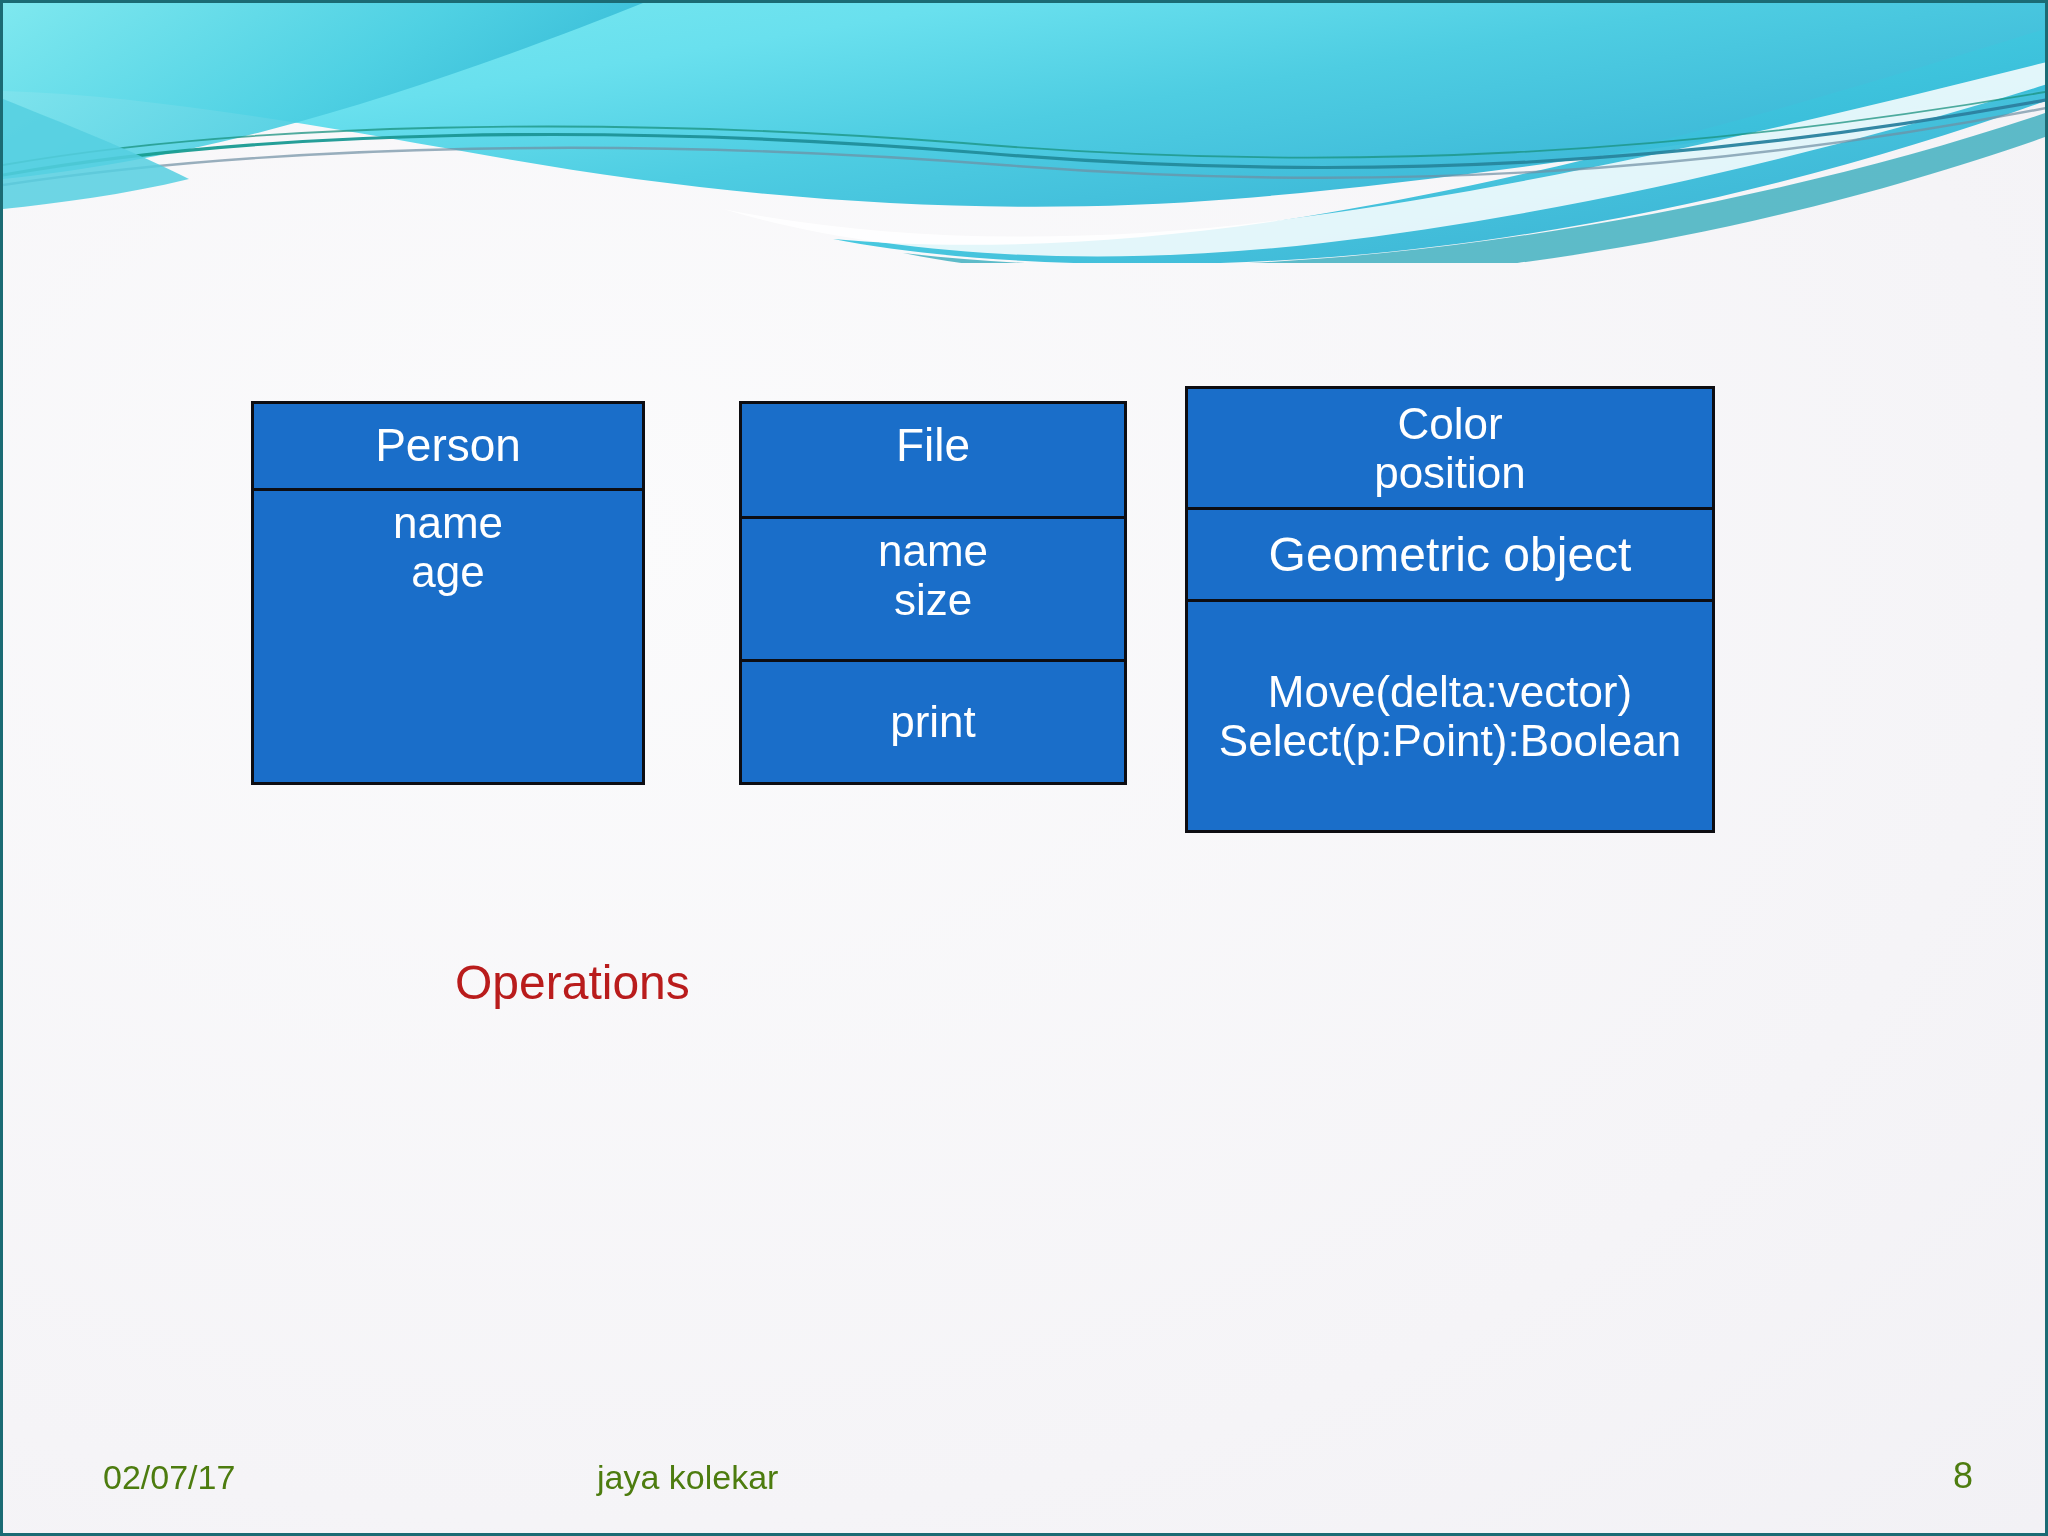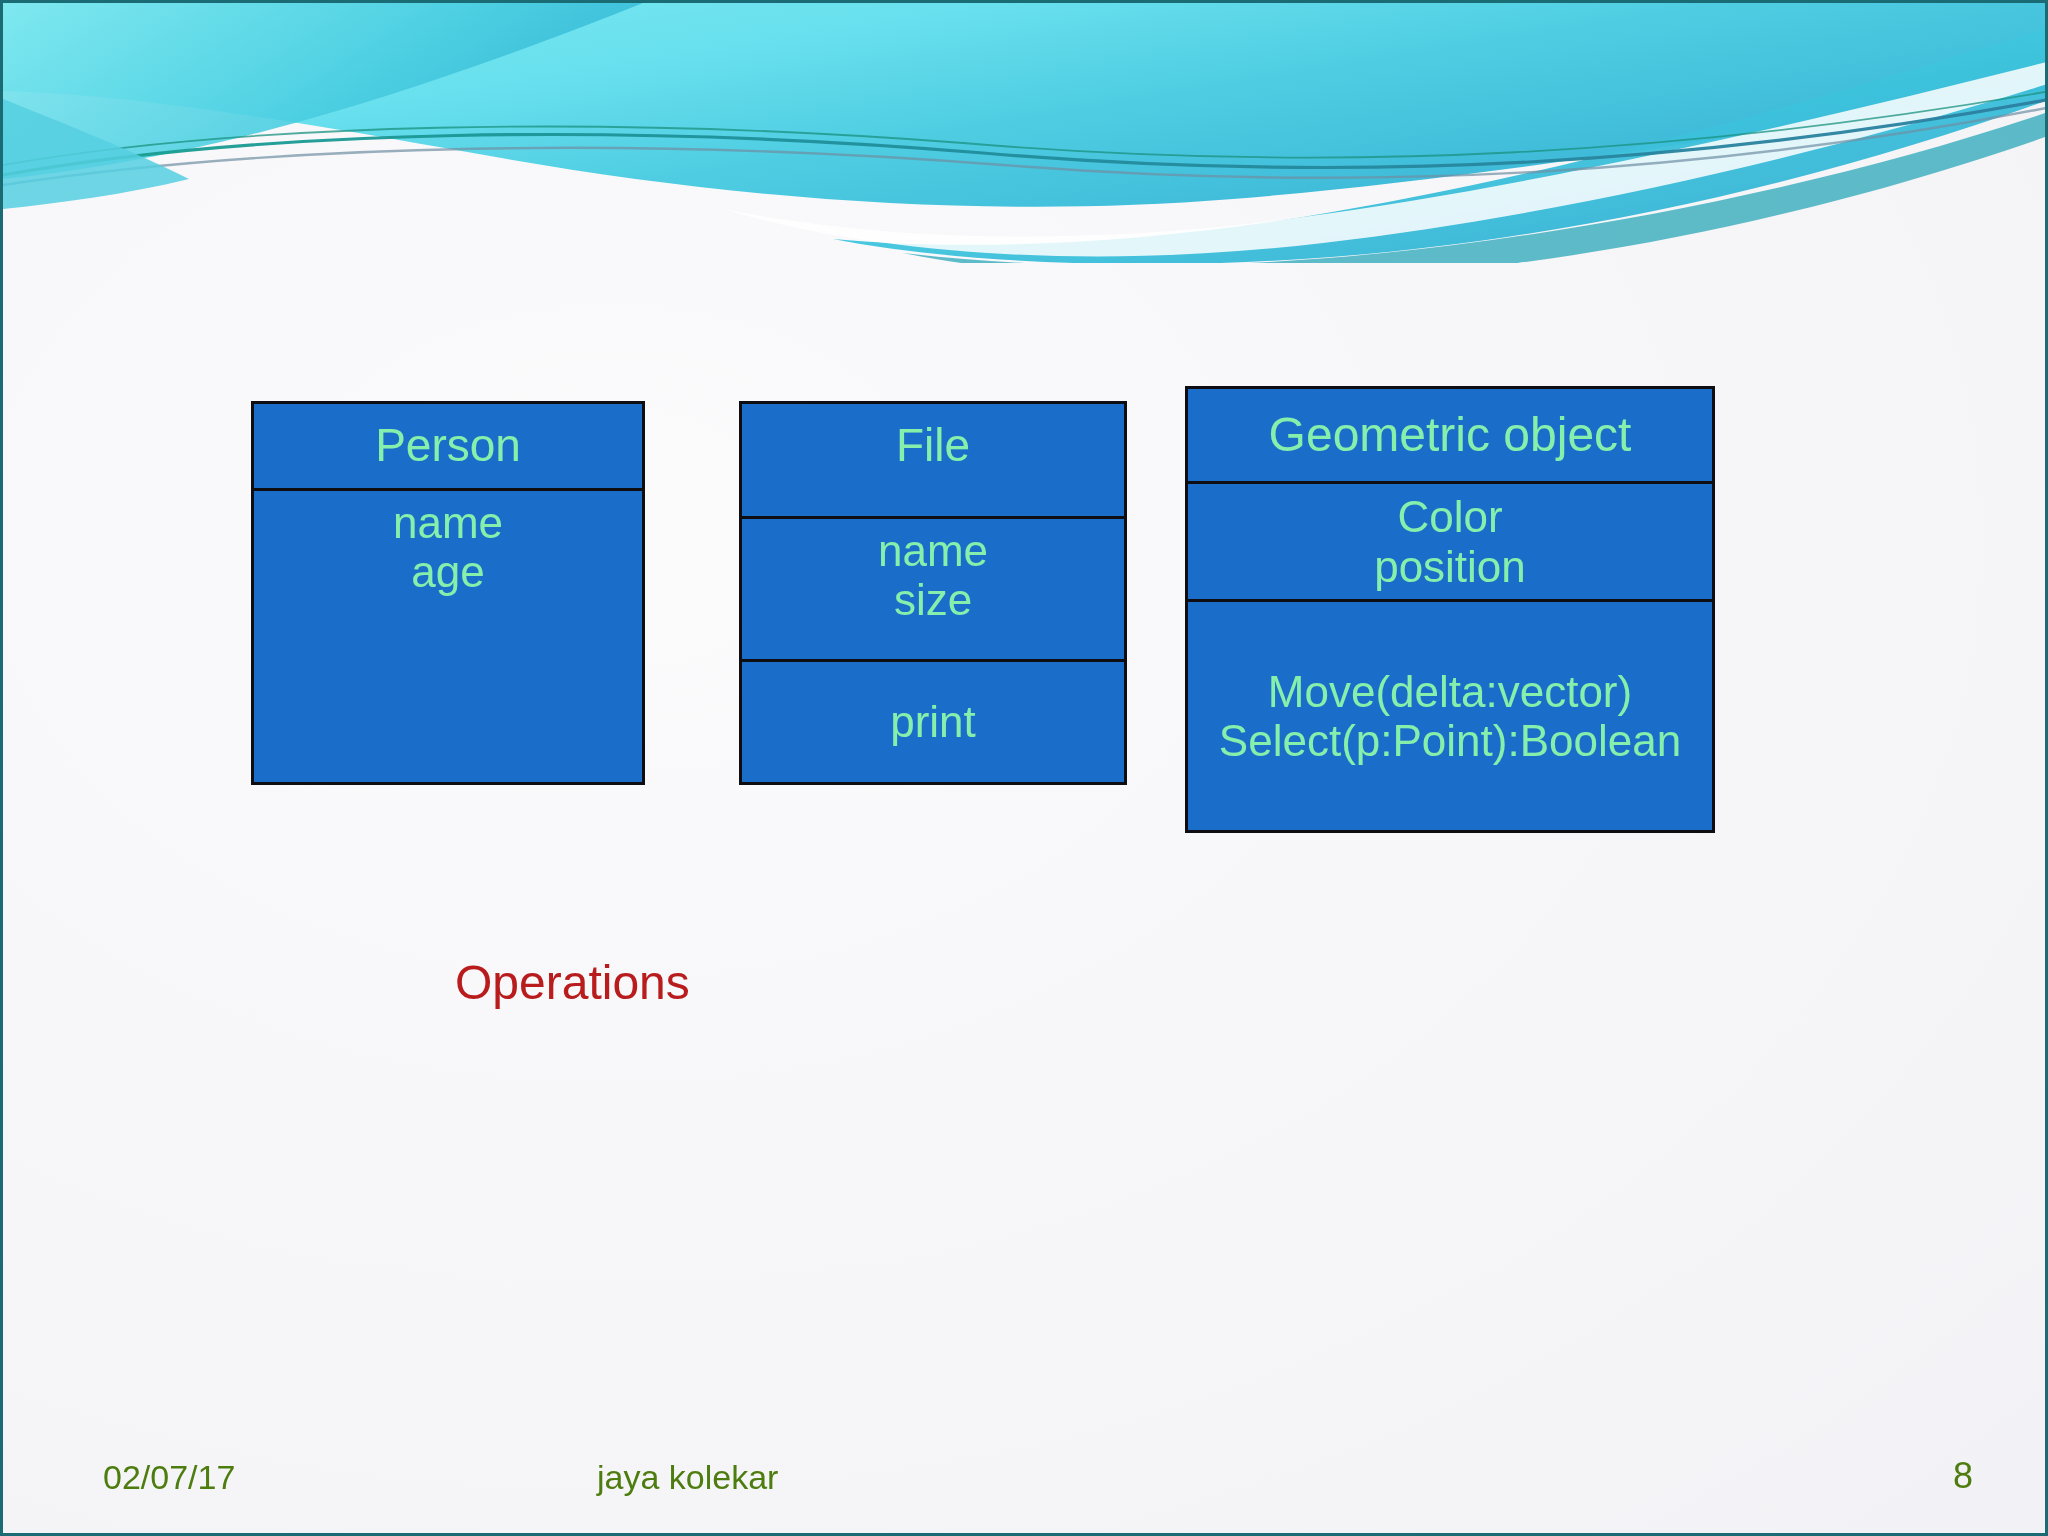--- a/index.html
+++ b/index.html
@@ -49,21 +49,21 @@
     box-sizing: border-box;
     display: flex;
     flex-direction: column;
   }
   .class-compartment {
     display: flex;
     flex-direction: column;
     align-items: center;
     justify-content: center;
     box-sizing: border-box;
-    color: #86efac;
+    color: #ffffff;
     line-height: 1.12;
     white-space: nowrap;
   }
   .class-compartment + .class-compartment {
     border-top: 3px solid #0d0d12;
   }
   .cmp-name {
     font-size: 46px;
   }
   .cmp-attrs {
@@ -191,27 +191,27 @@
     <div class="class-compartment cmp-attrs">
       <span class="line">name</span>
       <span class="line">size</span>
     </div>
     <div class="class-compartment cmp-ops">
       <span class="line">print</span>
     </div>
   </div>
 
   <div class="class-box" id="box-geometric">
-    <div class="class-compartment cmp-name">
-      <span class="line">Geometric object</span>
-    </div>
     <div class="class-compartment cmp-attrs">
       <span class="line">Color</span>
       <span class="line">position</span>
     </div>
+    <div class="class-compartment cmp-name">
+      <span class="line">Geometric object</span>
+    </div>
     <div class="class-compartment cmp-ops">
       <span class="line">Move(delta:vector)</span>
       <span class="line overflow-line">Select(p:Point):Boolean</span>
     </div>
   </div>
 
   <div id="operations-caption">Operations</div>
 
   <div class="footer-text" id="footer-date">02/07/17</div>
   <div class="footer-text" id="footer-author">jaya kolekar</div>

